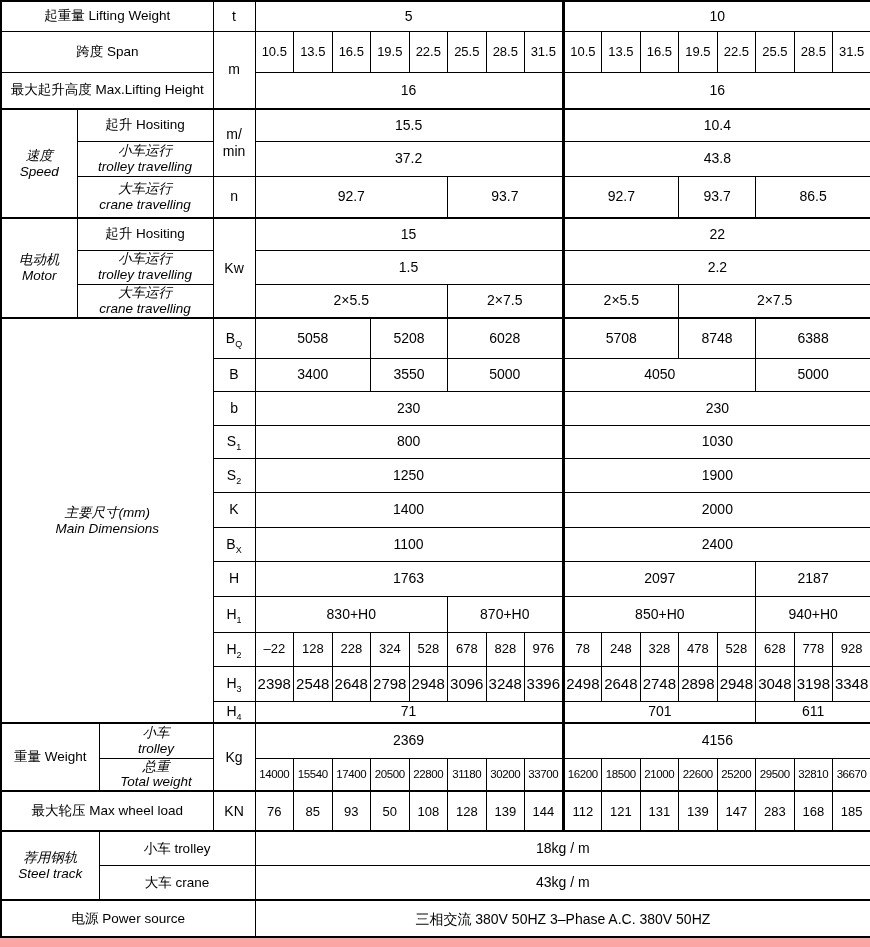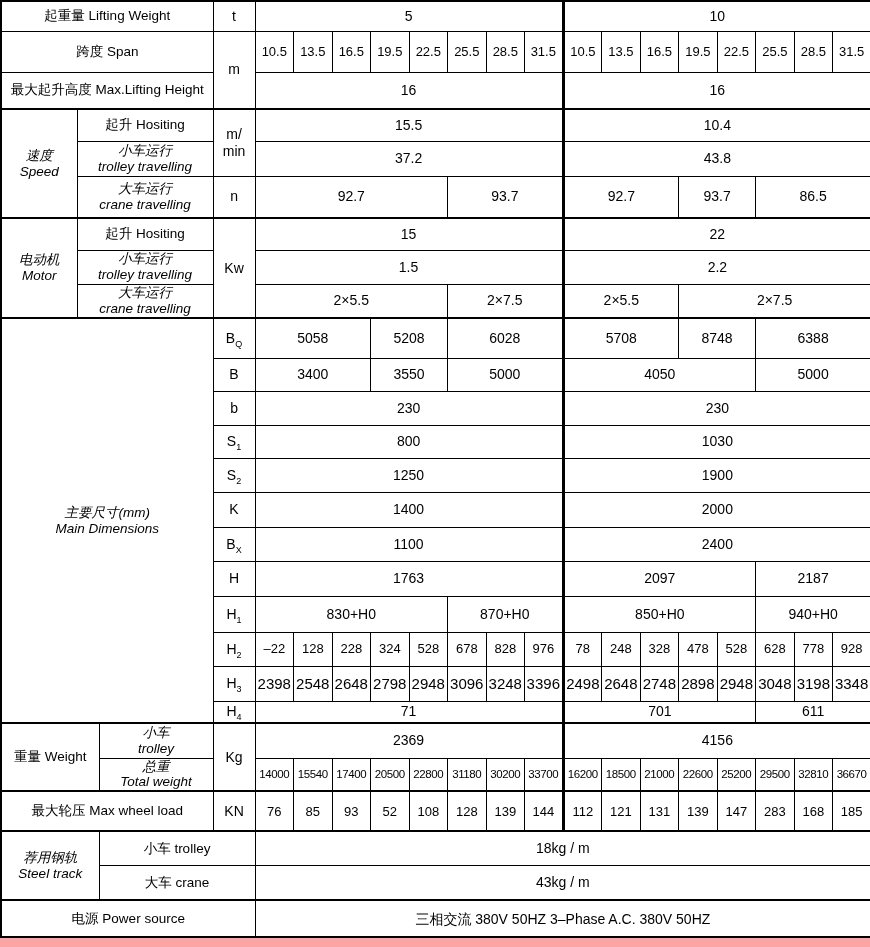--- a/index.html
+++ b/index.html
@@ -302,21 +302,21 @@
   <td class="fs11">32810</td>
   <td class="fs11">36670</td>
 </tr>
 
 <tr class="sec" style="height:40px">
   <td colspan="3" class="lbl">最大轮压 Max wheel load</td>
   <td>KN</td>
   <td class="fs13">76</td>
   <td class="fs13">85</td>
   <td class="fs13">93</td>
-  <td class="fs13">52</td>
+  <td class="fs13">50</td>
   <td class="fs13">108</td>
   <td class="fs13">128</td>
   <td class="fs13">139</td>
   <td class="fs13">144</td>
   <td class="fs13 gsep">112</td>
   <td class="fs13">121</td>
   <td class="fs13">131</td>
   <td class="fs13">139</td>
   <td class="fs13">147</td>
   <td class="fs13">283</td>

